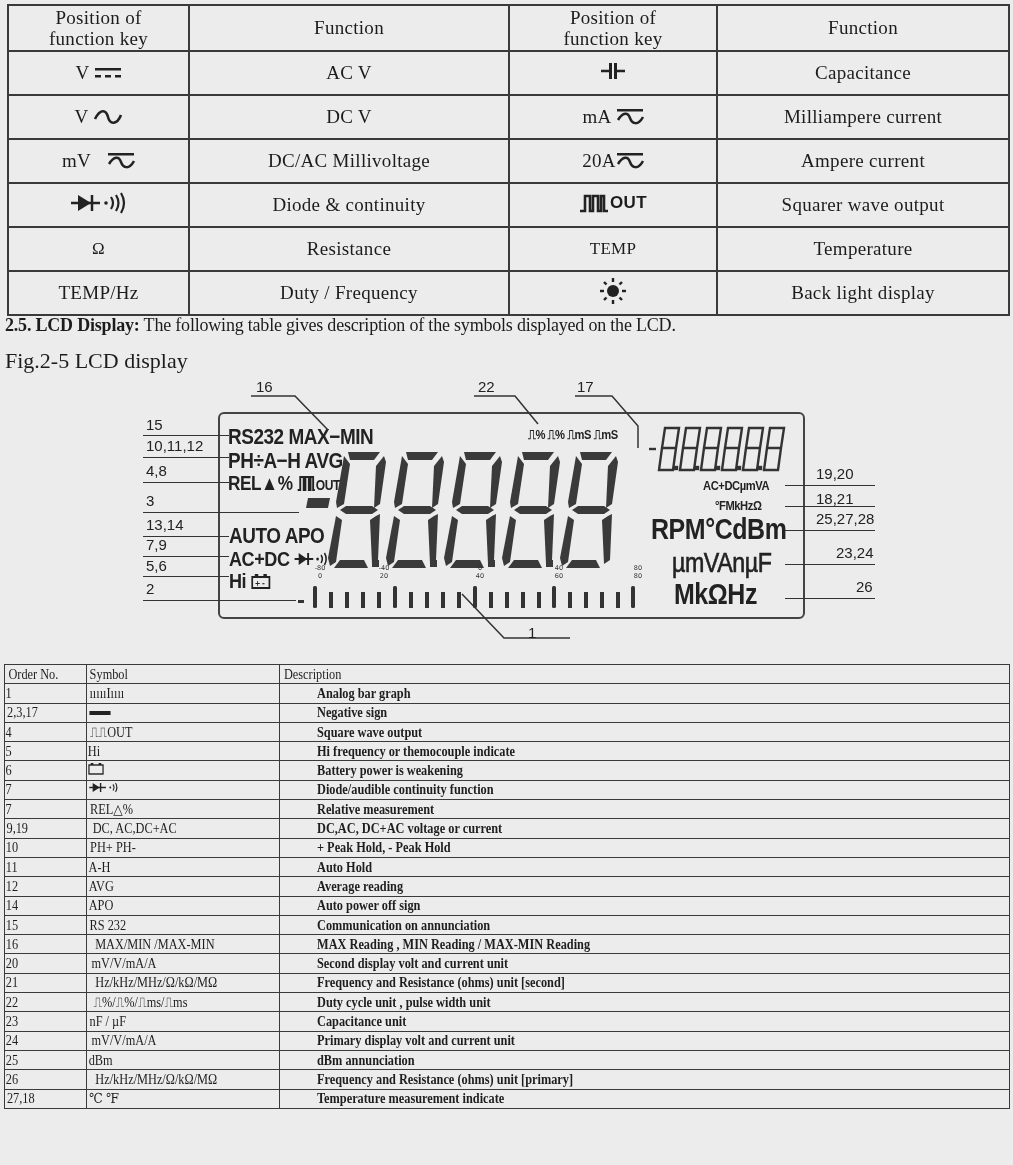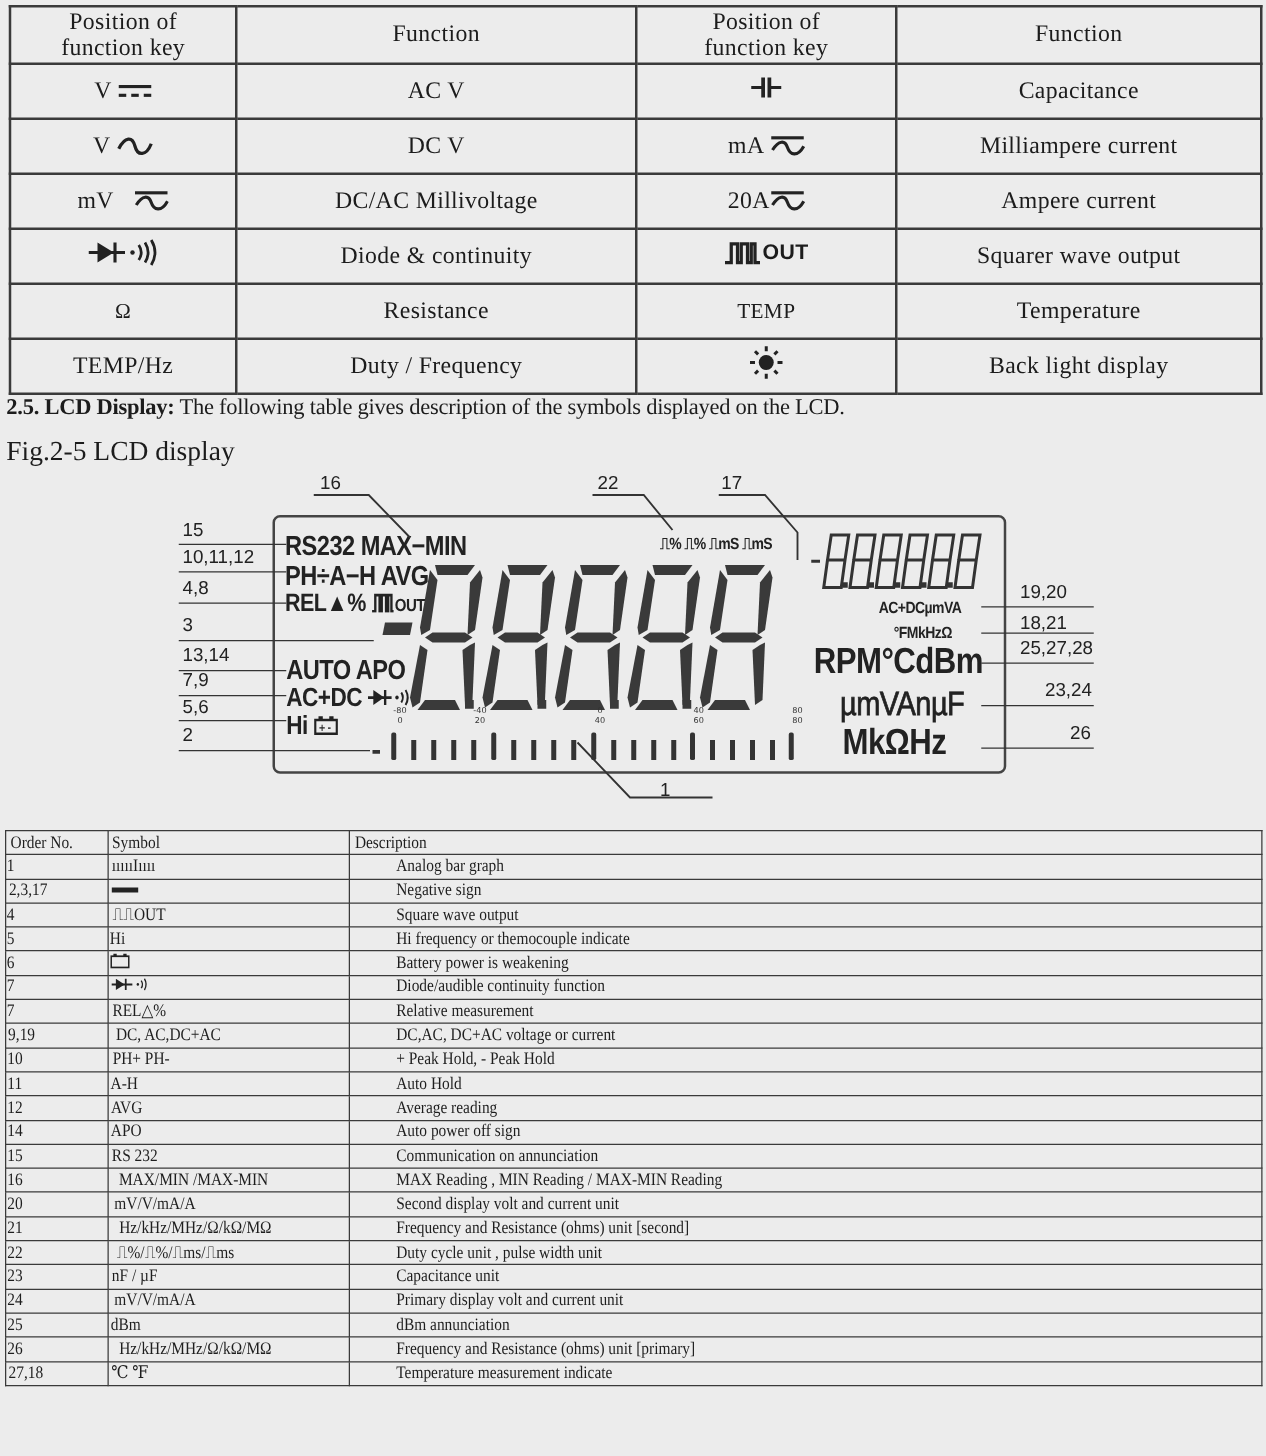--- a/index.html
+++ b/index.html
@@ -75,21 +75,21 @@
     border-collapse:collapse; table-layout:fixed;
   }
   .sym-table td {
     border:1.5px solid #3a3a3a;
     height:18.3px; padding:0 0 0 0;
     font-size:14px; line-height:17px;
     color:#1e1e1e; white-space:nowrap;
     transform-origin:left;
   }
   .sym-table td.c { }
-  .sym-table td.desc { padding-left:37px; }
+  .sym-table td.desc { padding-left:37px;font-weight:bold; }
   .sym-table .inner { display:inline-block; transform:scaleX(0.88); }
   .sym-table td.c .inner { transform-origin:center; }
   .sym-table td.desc .inner { transform-origin:left; }
 </style>
 </head>
 <body>
 
 <table class="fk-table">
   <colgroup>
     <col style="width:181px">

